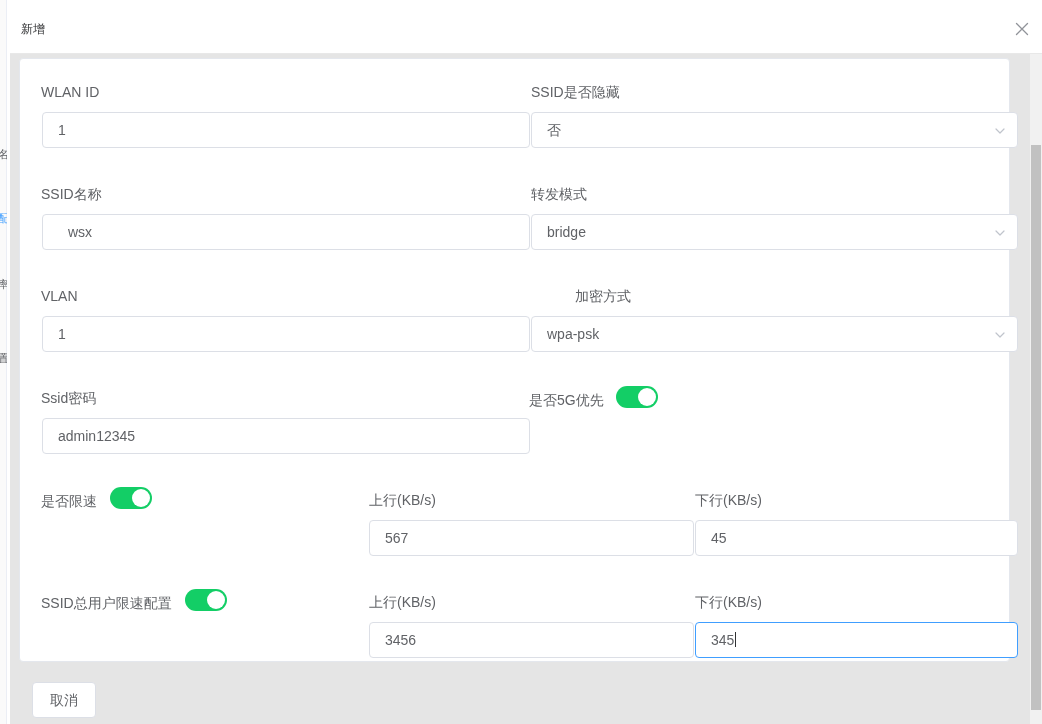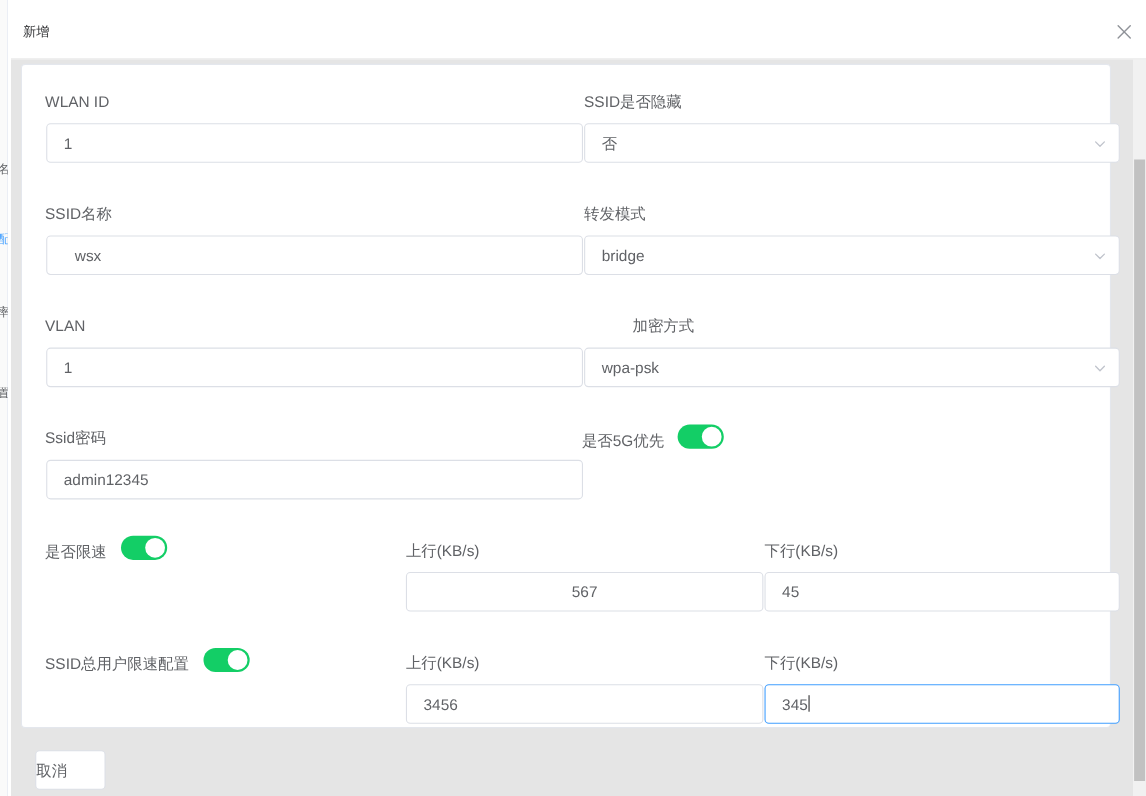--- a/index.html
+++ b/index.html
@@ -201,20 +201,21 @@
   }
 
   
   .btn {
     position: absolute;
     height: 36px;
     border-radius: 4px;
     box-sizing: border-box;
     font-size: 14px;
     line-height: 34px;
+    text-align: center;
     cursor: pointer;
     white-space: nowrap;
   }
   .btn-default {
     background: #fff;
     border: 1px solid #dcdfe6;
     color: #606266;
   }
   .btn-primary {
     background: #409eff;
@@ -299,21 +300,21 @@
       <div class="switch" style="left:596px; top:327px;">
         <div class="knob"></div>
       </div>
 
       <div class="fld-label" style="left:21px; top:433px;">是否限速</div>
       <div class="switch" style="left:90px; top:428px;">
         <div class="knob"></div>
       </div>
 
       <div class="fld-label" style="left:349px; top:432px;">上行(KB/s)</div>
-      <div class="fld-input" style="left:349px; top:461px; width:325px;text-align:center;">567</div>
+      <div class="fld-input" style="left:349px; top:461px; width:325px;">567</div>
 
       <div class="fld-label" style="left:675px; top:432px;">下行(KB/s)</div>
       <div class="fld-input" style="left:675px; top:461px; width:323px;">45</div>
 
       <div class="fld-label" style="left:21px; top:535px;">SSID总用户限速配置</div>
       <div class="switch" style="left:165px; top:530px;">
         <div class="knob"></div>
       </div>
 
       <div class="fld-label" style="left:349px; top:534px;">上行(KB/s)</div>

